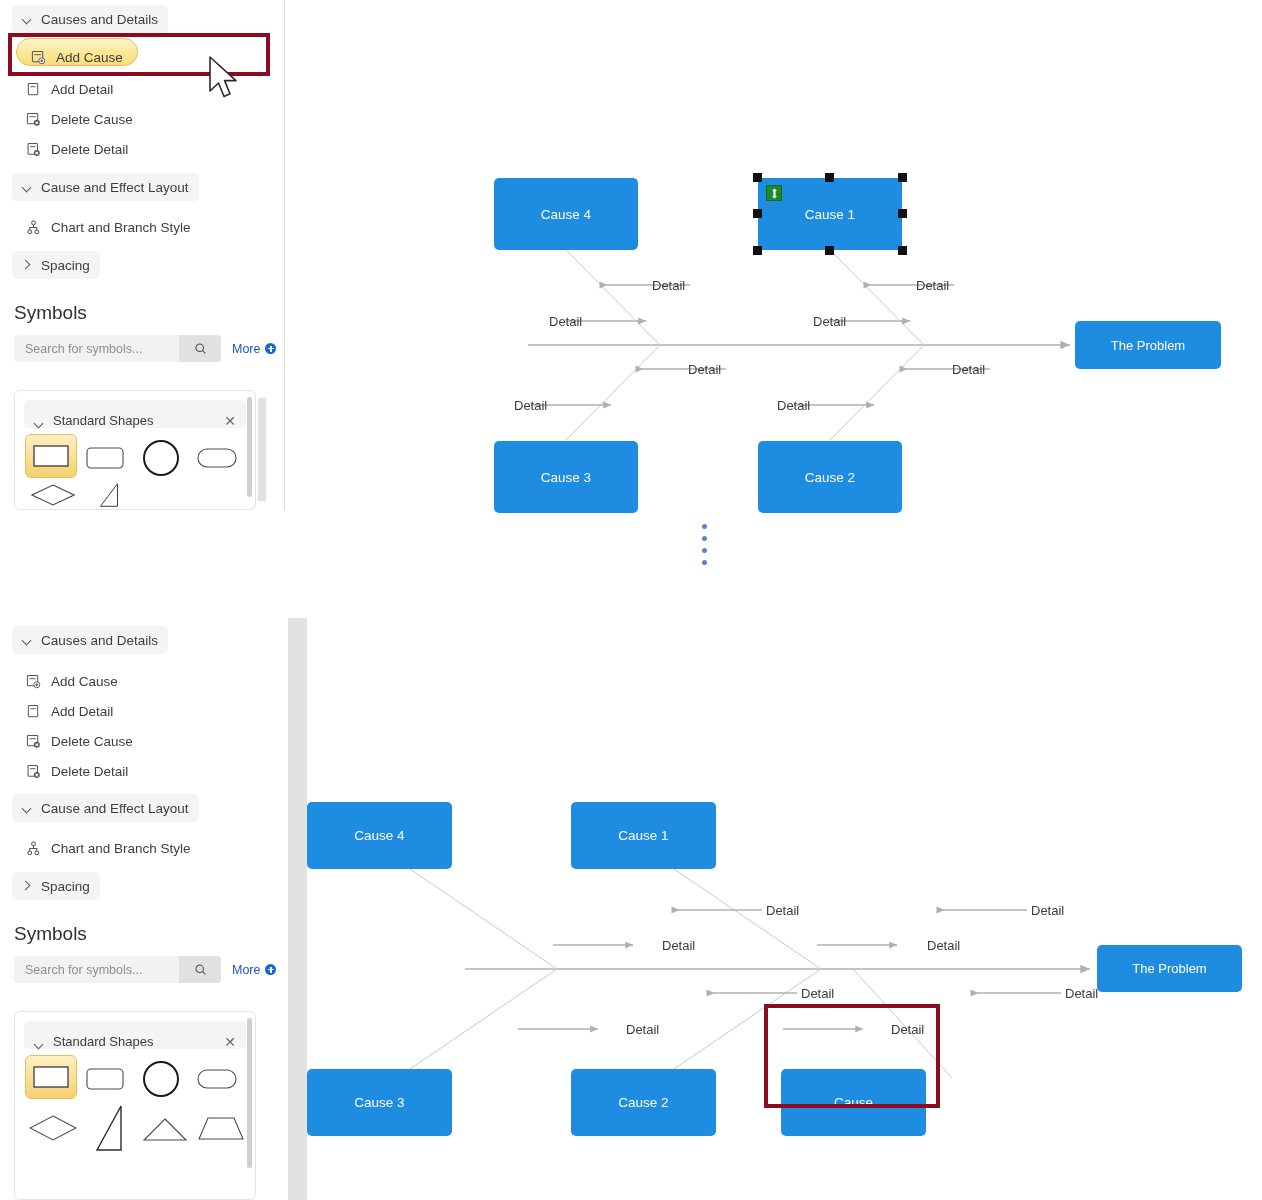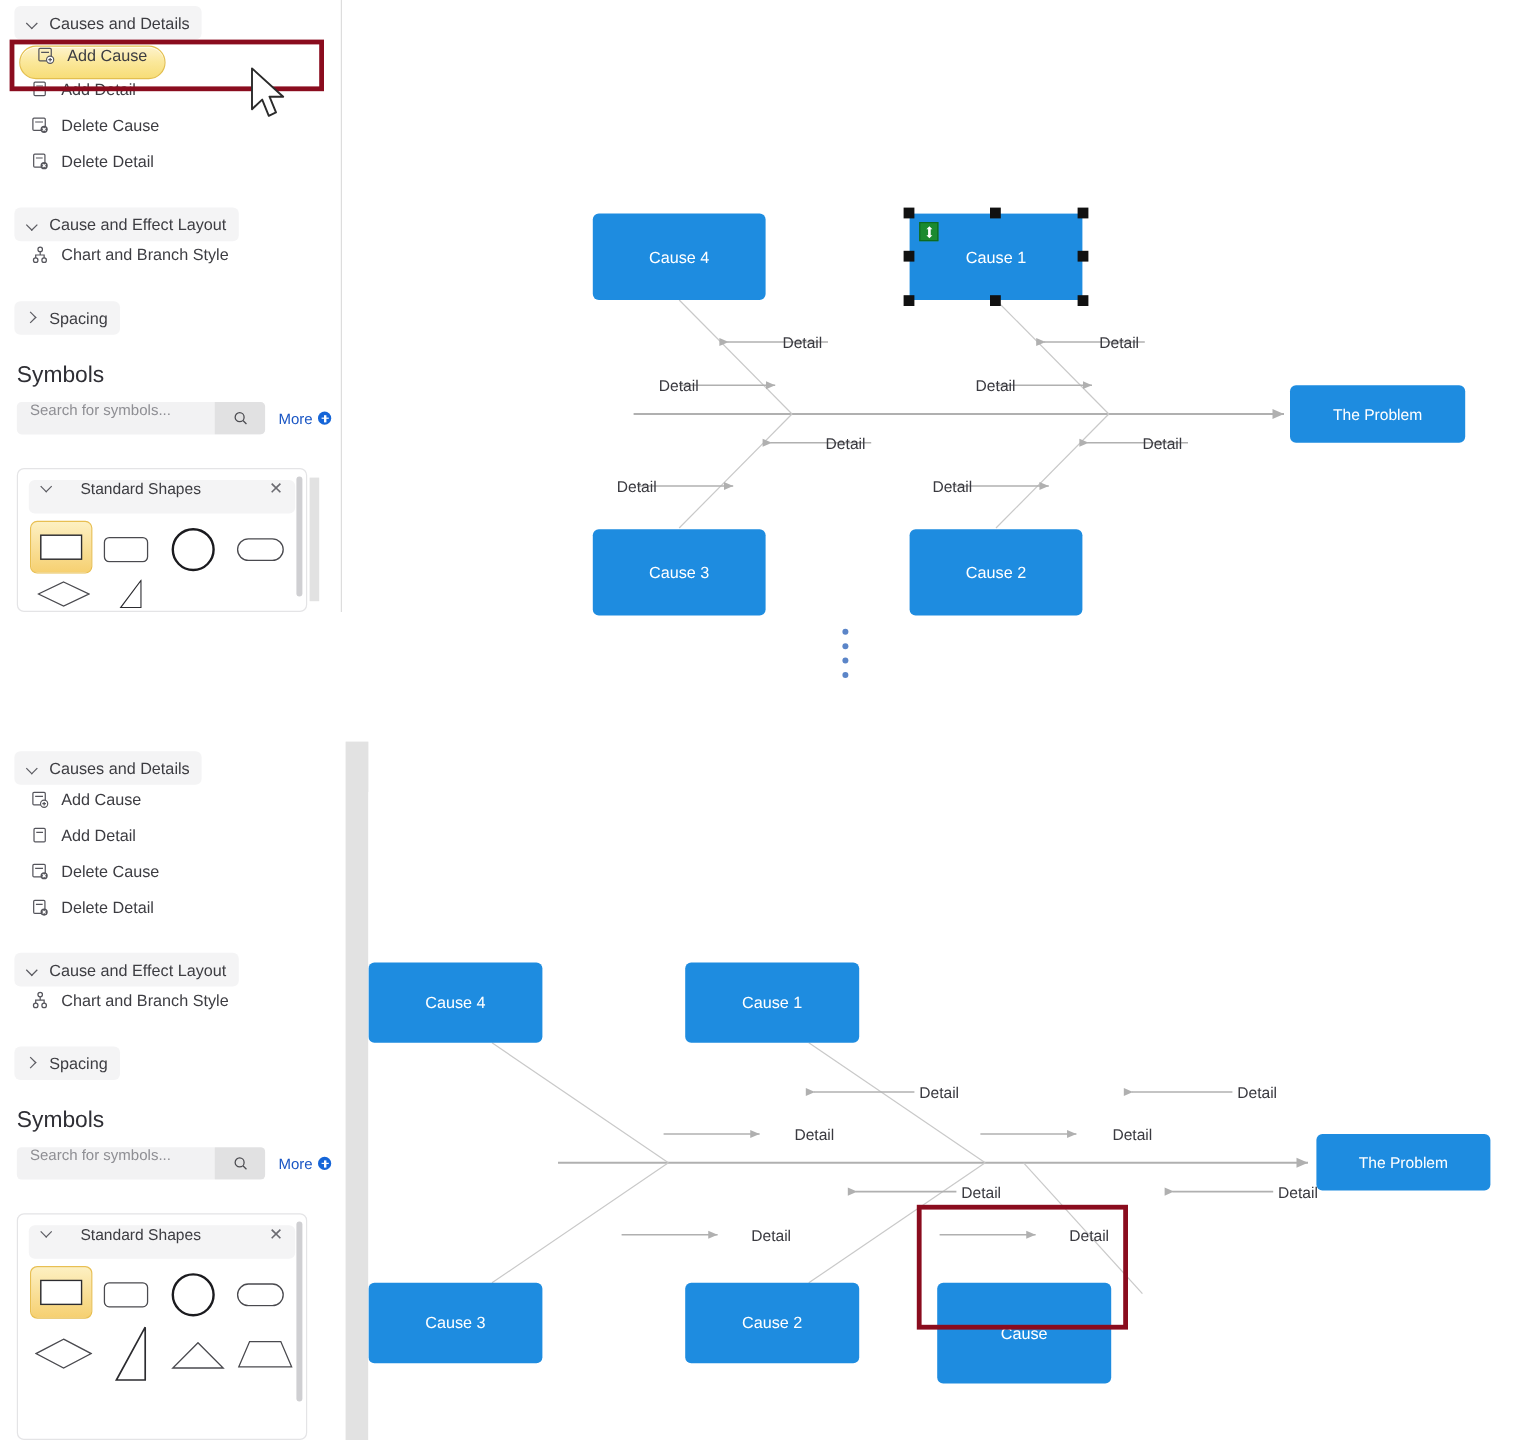--- a/index.html
+++ b/index.html
@@ -27,50 +27,50 @@
   .chev { width:10px; height:10px; position:relative; flex:0 0 auto; }
   .chev::before {
     content:""; position:absolute; left:1px; top:2px;
     width:6px; height:6px; border-right:1.4px solid #5a5a60; border-bottom:1.4px solid #5a5a60;
     transform: rotate(45deg);
   }
   .chev.right::before { transform: rotate(-45deg); left:0px; top:1px; }
 
   
   .menu-item {
-    display:flex; align-items:flex-start; gap:10px;
+    display:flex; align-items:flex-end; gap:10px;
     height: 30px; margin: 0 12px; padding: 0 14px;
     font-size: 13.5px; color:#3d3d42; border-radius:14px;
   }
   .menu-item.highlighted {
     background: linear-gradient(to bottom, #fdf3cd 0%, #fbe89b 48%, #f7dd78 100%);
     border:1px solid #e3bf4f; border-radius:15px; height:28px;
     margin: 0 16px; box-shadow: inset 0 1px 0 #fffbe8;
   }
   .mi-icon { width:15px; height:15px; flex:0 0 auto; }
   .mi-label { white-space:nowrap; }
 
   
   .symbols-title { font-size: 19px; color:#2f2f35; margin: 0 0 0 14px; font-weight:400; }
   .search-row { display:flex; align-items:center; margin-left:14px; }
-  .search-box { display:flex; align-items:flex-start; width:207px; height:27px;
+  .search-box { display:flex; align-items:center; width:207px; height:27px;
     background:#f2f2f3; border-radius:4px; overflow:hidden; }
   .search-input-fake { flex:1; font-size:12.5px; color:#8e8e93; padding-left:11px; }
   .search-btn { width:42px; height:27px; background:#e1e1e2;
     display:flex; align-items:center; justify-content:center; }
   .more-link { margin-left:11px; font-size:12.5px; color:#1a56c4; display:flex; align-items:center; gap:5px; }
   .plus-badge { width:11px; height:11px; border-radius:50%; background:#1565d8; position:relative; display:inline-block; }
   .plus-badge::before, .plus-badge::after { content:""; position:absolute; background:#fff; }
   .plus-badge::before { left:2.5px; top:5px; width:6px; height:1.4px; }
   .plus-badge::after  { top:2.5px; left:5px; height:6px; width:1.4px; }
 
   .shapes-panel { margin-left:14px; border:1px solid #e4e4e6; border-radius:6px;
     background:#fff; position:relative; overflow:hidden; }
-  .shapes-head { display:flex; align-items:flex-start; height:28px; margin:9px 9px 0 9px;
-    padding:0 10px; background:#f4f4f5; border-radius:5px; font-size:13px; color:#3d3d42; gap:23px; }
+  .shapes-head { display:flex; align-items:flex-end; height:28px; margin:9px 9px 0 9px;
+    padding:0 10px; background:#f4f4f5; border-radius:5px; font-size:13px; color:#3d3d42; gap:9px; }
   .shapes-head .x { margin-left:auto; font-size:14px; color:#6b6b71; line-height:1; }
   .shapes-grid { display:flex; flex-wrap:wrap; padding:6px 0 0 10px; }
   .shape-cell { width:56px; height:48px; display:flex; align-items:center; justify-content:center; }
   .shape-cell.sel { background: linear-gradient(to bottom,#fdf0c2,#f6d071); border-radius:6px;
     border:1px solid #e8bf52; width:52px; height:44px; }
   .panel-scroll { position:absolute; right:3px; top:6px; width:5px; border-radius:3px; background:#cfcfd2; }
 
   
   .canvas { position:absolute; background:#ffffff; overflow:hidden;margin-top:42px; }
   .node {
@@ -516,21 +516,21 @@
     </div>
     <div class="node" style="left:264px;top:142px;width:145px;height:67px;">
       <span>Cause 1</span>
     </div>
     <div class="node" style="left:0px;top:409px;width:145px;height:67px;">
       <span>Cause 3</span>
     </div>
     <div class="node" style="left:264px;top:409px;width:145px;height:67px;">
       <span>Cause 2</span>
     </div>
-    <div class="node" style="left:474px;top:409px;width:145px;height:84px;">
+    <div class="node" style="left:474px;top:409px;width:145px;height:67px;">
       <span>Cause</span>
     </div>
     <div class="node problem" style="left:790px;top:285px;width:145px;height:47px;">
       <span>The Problem</span>
     </div>
 
     <div class="detail-lbl" style="left:459px;top:243px;">Detail</div>
     <div class="detail-lbl" style="left:355px;top:278px;">Detail</div>
     <div class="detail-lbl" style="left:494px;top:326px;">Detail</div>
     <div class="detail-lbl" style="left:319px;top:362px;">Detail</div>

